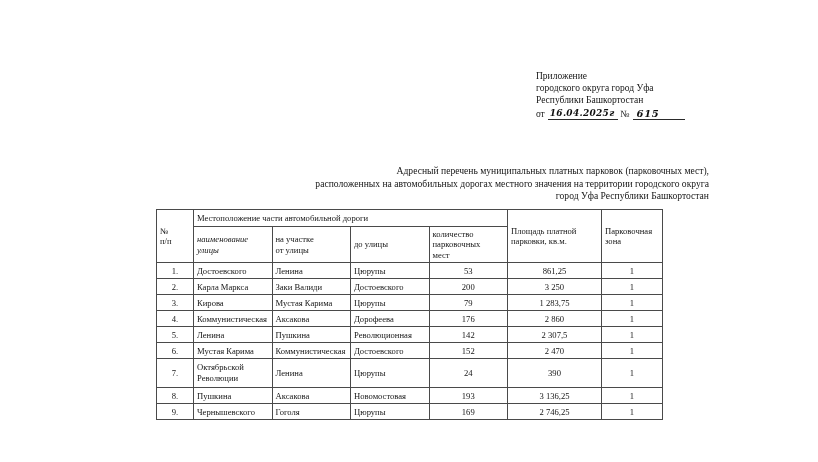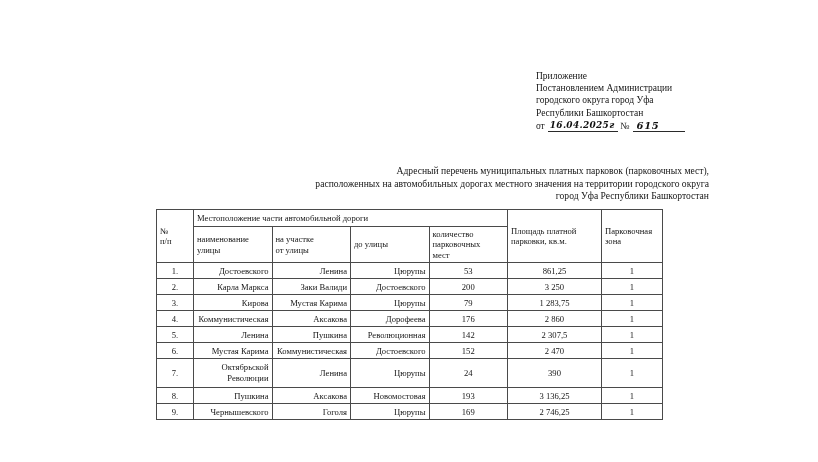--- a/index.html
+++ b/index.html
@@ -106,51 +106,50 @@
   .th-group {
     height: 17px;
   }
   .th-sub {
     height: 36px;
   }
   .th-numpp {
     width: 30px;
     line-height: 10.5px;
   }
-  .col-street { width: 88px; }
+  .col-street { width: 88px; font-style: italic; }
   .col-from   { width: 90px; }
   .col-to     { width: 88px; }
   .col-count  { width: 70px; }
   .col-area   { width: 87px; }
   .col-zone   { width: 54px; }
 
   td.cell-num {
     text-align: center;
     height: 13px;
   }
   td.cell-text {
-    text-align: right;
+    text-align: left;
     padding-left: 4px;
   }
   td.cell-center {
     text-align: center;
   }
   tr.row-tall td {
     height: 26px;
   }
   .street-two-line {
     line-height: 11px;
   }
 </style>
 </head>
 <body>
 
 <div class="approval-block">
   <div class="approval-line">Приложение</div>
-  <div class="approval-line">Постановлением Администрации</div>
   <div class="approval-line">городского округа город Уфа</div>
   <div class="approval-line">Республики Башкортостан</div>
   <div class="approval-date-line">
     <span class="ot-label">от</span>
     <span class="handwritten">16.04.2025г</span>
     <span class="no-label">№</span>
     <span class="handwritten-num">615</span>
   </div>
 </div>
 

